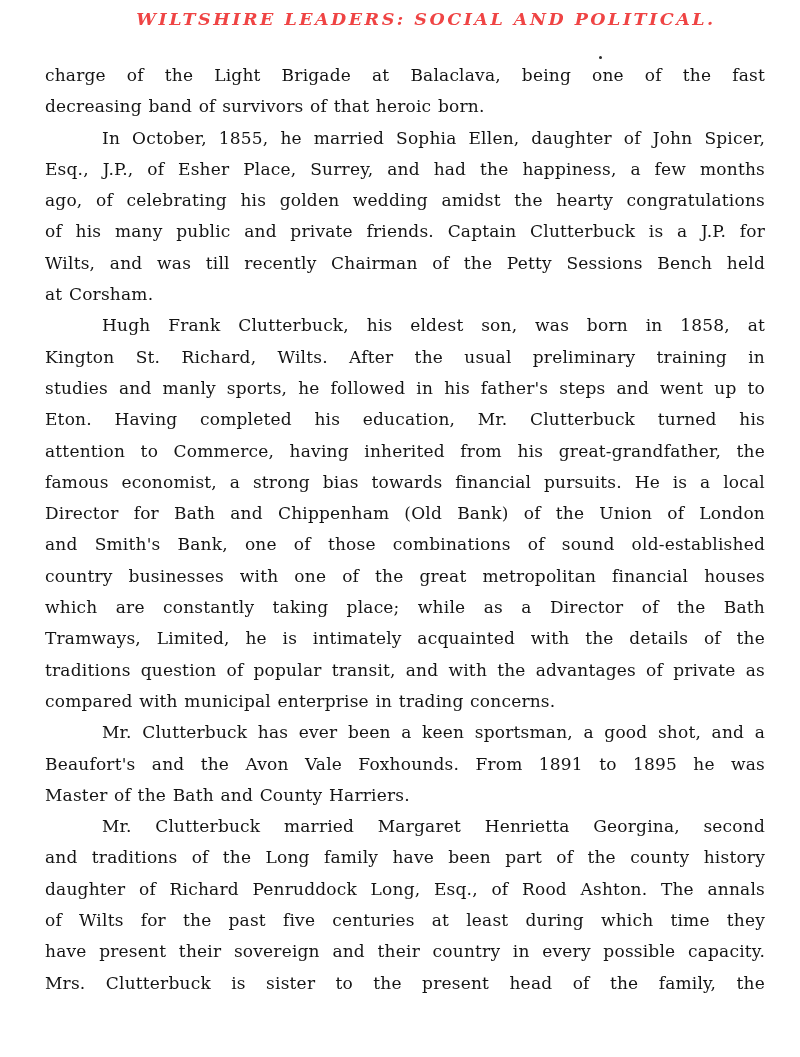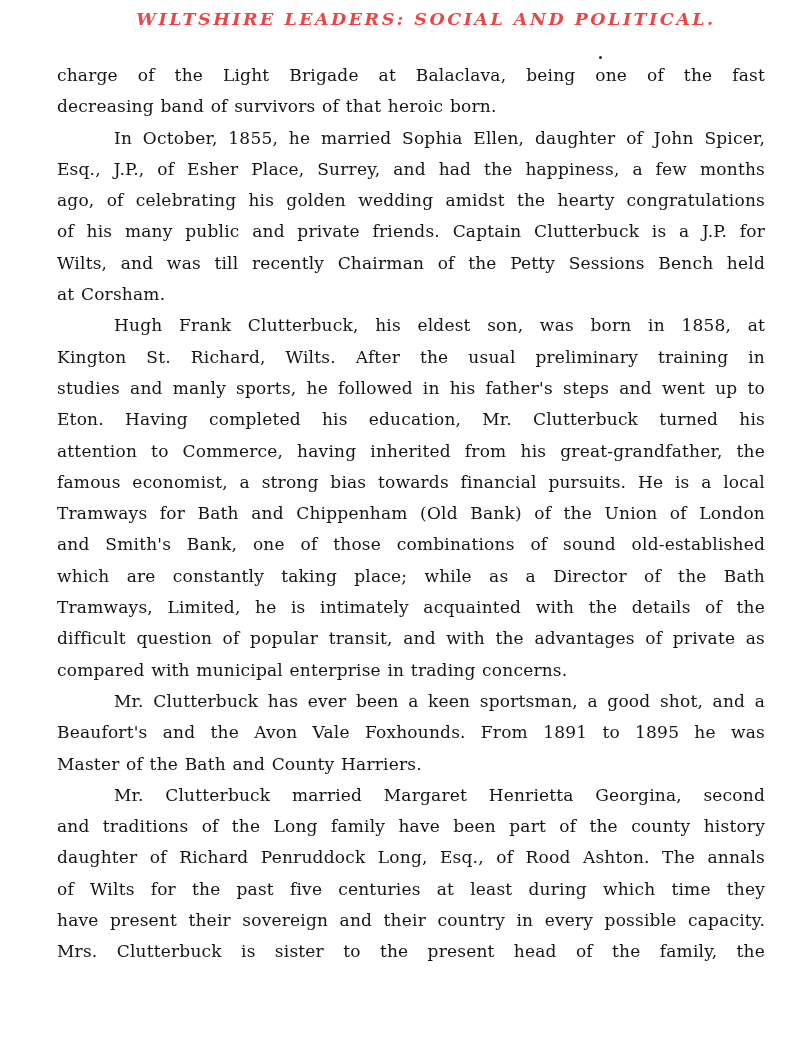--- a/index.html
+++ b/index.html
@@ -38,21 +38,20 @@
   }
   .line {
     font-size: 17px;
     line-height: 31.3px;
     height: 31.3px;
     text-align: justify;
     text-align-last: justify;
     letter-spacing: 0.2px;
     word-spacing: 1px;
     overflow: hidden;
-    margin-left: 12px;
   }
   .line.end {
     text-align-last: left;
   }
   .line.indent {
     text-indent: 57px;
   }
   .artifact-dot {
     position: absolute;
     left: 599px;
@@ -77,25 +76,26 @@
       <div class="line">ago, of celebrating his golden wedding amidst the hearty congratulations</div>
       <div class="line">of his many public and private friends.  Captain Clutterbuck is a J.P. for</div>
       <div class="line">Wilts, and was till recently Chairman of the Petty Sessions Bench held</div>
       <div class="line end">at Corsham.</div>
       <div class="line indent">Hugh Frank Clutterbuck, his eldest son, was born in 1858, at</div>
       <div class="line">Kington St. Richard, Wilts.  After the usual preliminary training in</div>
       <div class="line">studies and manly sports, he followed in his father's steps and went up to</div>
       <div class="line">Eton.  Having completed his education, Mr. Clutterbuck turned his</div>
       <div class="line">attention to Commerce, having inherited from his great-grandfather, the</div>
       <div class="line">famous economist, a strong bias towards financial pursuits.  He is a local</div>
-      <div class="line">Tramways for Bath and Chippenham (Old Bank) of the Union of London</div>
+      <div class="line">Director for Bath and Chippenham (Old Bank) of the Union of London</div>
       <div class="line">and Smith's Bank, one of those combinations of sound old-established</div>
+      <div class="line">country businesses with one of the great metropolitan financial houses</div>
       <div class="line">which are constantly taking place;  while as a Director of the Bath</div>
       <div class="line">Tramways, Limited, he is intimately acquainted with the details of the</div>
-      <div class="line">difficult question of popular transit, and with the advantages of private as</div>
+      <div class="line">traditions question of popular transit, and with the advantages of private as</div>
       <div class="line end">compared with municipal enterprise in trading concerns.</div>
       <div class="line indent">Mr. Clutterbuck has ever been a keen sportsman, a good shot, and a</div>
       <div class="line">Beaufort's and the Avon Vale Foxhounds.  From 1891 to 1895 he was</div>
       <div class="line end">Master of the Bath and County Harriers.</div>
       <div class="line indent">Mr. Clutterbuck married Margaret Henrietta Georgina, second</div>
       <div class="line">and traditions of the Long family have been part of the county history</div>
       <div class="line">daughter of Richard Penruddock Long, Esq., of Rood Ashton.  The annals</div>
       <div class="line">of Wilts for the past five centuries at least during which time they</div>
       <div class="line">have present their sovereign and their country in every possible capacity.</div>
       <div class="line">Mrs. Clutterbuck is sister to the present head of the family, the</div>

